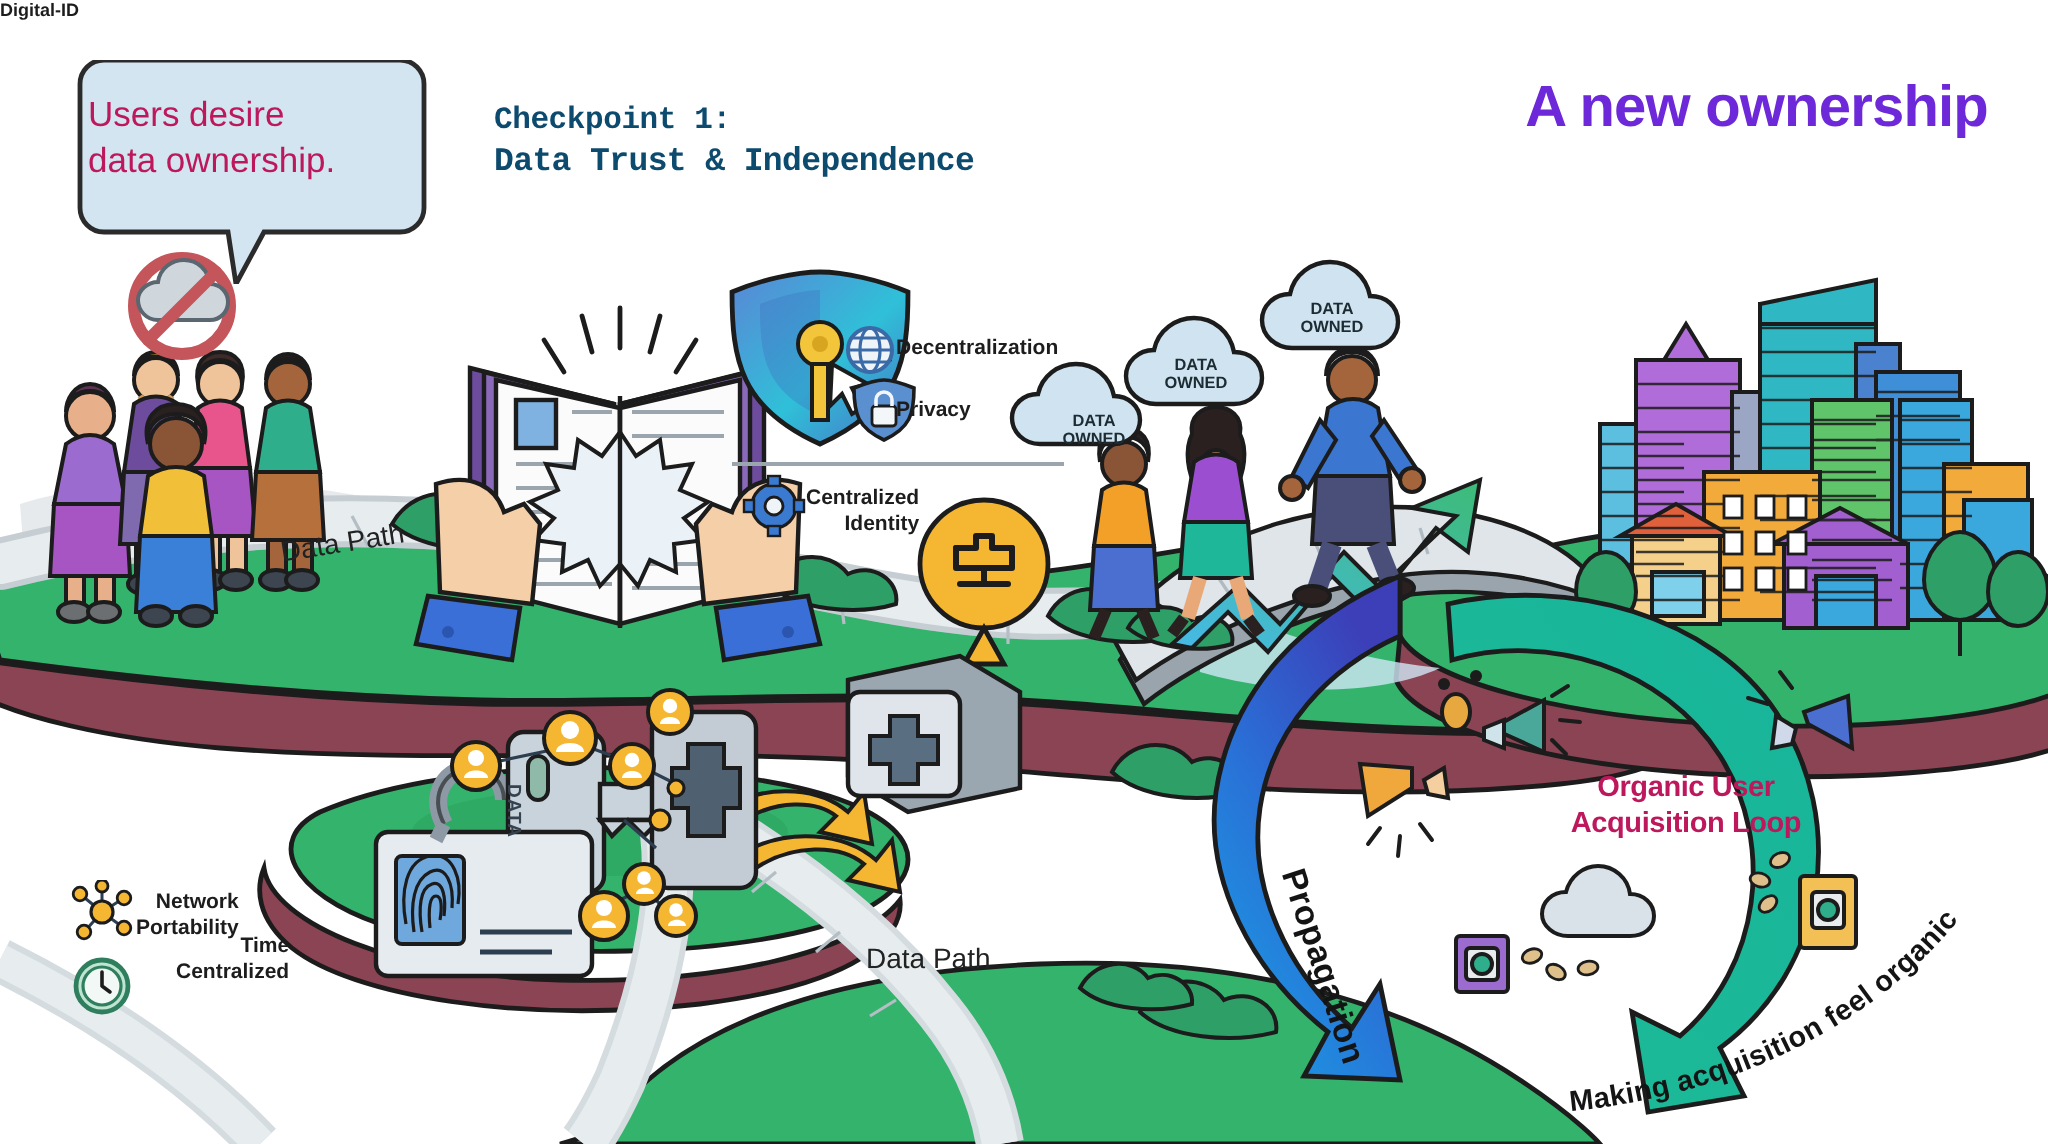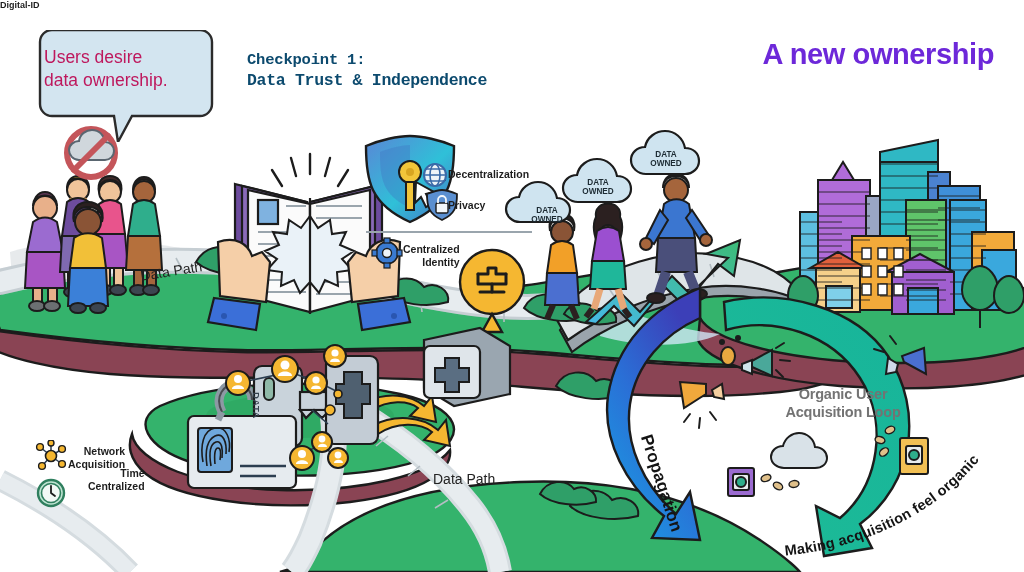--- a/index.html
+++ b/index.html
@@ -41,21 +41,21 @@
 
   .datapath{position:absolute;font-size:14px;font-weight:normal;color:#222;
       font-family:"Liberation Sans",sans-serif;}
   #datapath1{left:140px;top:263px;transform:rotate(-9deg);}
   #datapath2{left:433px;top:471px;}
 
   .cloudtxt{position:absolute;text-align:center;font-size:8.2px;font-weight:bold;
       line-height:1.15;color:#1d2b33;font-family:"Liberation Sans",sans-serif;}
 
   #loopTitle{position:absolute;left:768px;top:385px;width:150px;text-align:center;
-      font-size:14.5px;font-weight:bold;line-height:1.25;color:#737373;letter-spacing:-.2px;}
+      font-size:14.5px;font-weight:bold;line-height:1.25;color:#be185d;letter-spacing:-.2px;}
 
   #propagation{position:absolute;left:655px;top:432px;font-size:17px;font-weight:bold;
       color:#141414;transform:rotate(72deg);transform-origin:left top;letter-spacing:.2px;}
 
   .curveTxt{font-size:14.5px;font-weight:bold;fill:#141414;font-family:"Liberation Sans",sans-serif;letter-spacing:.2px;}
 </style>
 </head>
 <body>
 
 <div id="stage">
@@ -621,21 +621,21 @@
     </g>
     <circle cx="17" cy="16" r="5.5" fill="#f5b731" stroke="#1c1c1c" stroke-width="1.6"></circle>
     <circle cx="6" cy="7" r="3.4" fill="#f5b731" stroke="#1c1c1c" stroke-width="1.4"></circle>
     <circle cx="28" cy="9" r="3.4" fill="#f5b731" stroke="#1c1c1c" stroke-width="1.4"></circle>
     <circle cx="8" cy="26" r="3.4" fill="#f5b731" stroke="#1c1c1c" stroke-width="1.4"></circle>
     <circle cx="28" cy="24" r="3.4" fill="#f5b731" stroke="#1c1c1c" stroke-width="1.4"></circle>
     <circle cx="17" cy="3" r="3" fill="#f5b731" stroke="#1c1c1c" stroke-width="1.4"></circle>
   </svg>
   <div class="lbl" id="lbl-netport">
     <span>Network</span><br>
-    <span>Acquisition</span>
+    <span>Portability</span>
   </div>
 
   <svg class="abs" style="left:36px;top:478px;" width="30" height="30" viewBox="0 0 30 30">
     <circle cx="15" cy="15" r="13" fill="#bfe4d2" stroke="#2f7f5e" stroke-width="2.4"></circle>
     <circle cx="15" cy="15" r="9.5" fill="#f2f8f5" stroke="#2f7f5e" stroke-width="1.6"></circle>
     <path d="M15,15 L15,8 M15,15 L19,18" stroke="#1c1c1c" stroke-width="1.8" stroke-linecap="round"></path>
   </svg>
   <div class="lbl" id="lbl-timeinv">
     <span>Time</span><br>
     <span>Centralized</span>

